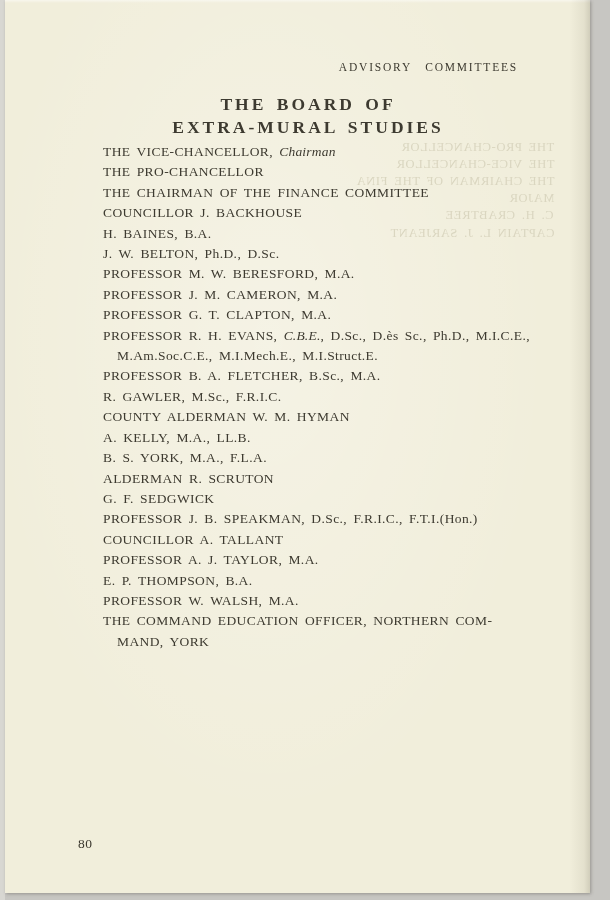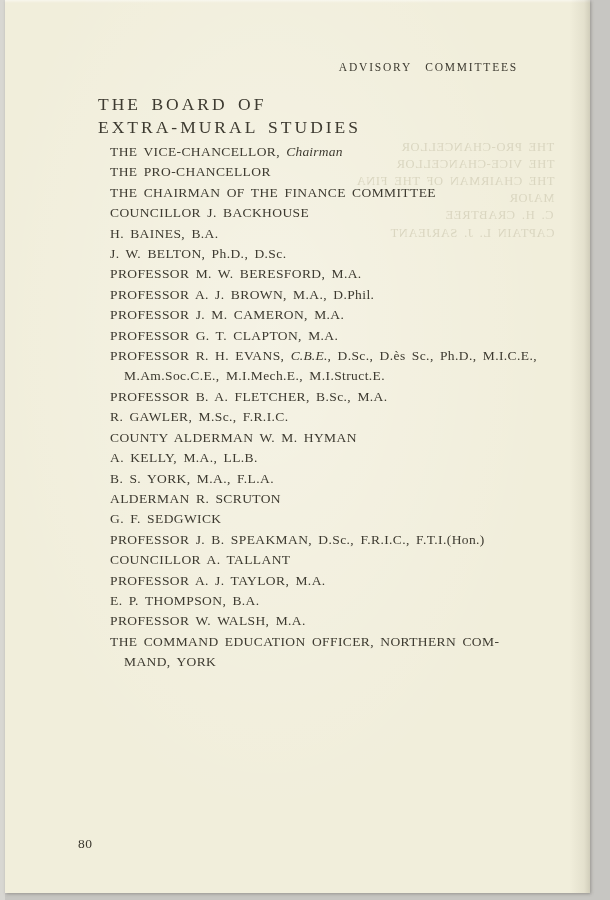--- a/index.html
+++ b/index.html
@@ -49,30 +49,30 @@
   .running-header {
     position: absolute; left: 93px; top: 61px; width: 420px;
     text-align: right;
     font-size: 11.5px;
     letter-spacing: 1.8px;
     word-spacing: 9px;
     white-space: nowrap;
   }
   .page-title {
     position: absolute; left: 93px; top: 93px; width: 420px;
-    text-align: left;
+    text-align: center;
     font-size: 17.5px;
-    font-weight: normal;
+    font-weight: bold;
     letter-spacing: 3px;
     word-spacing: 3px;
     line-height: 22.5px;
   }
   .page-title .title-line { display: block; white-space: nowrap; }
   .member-list {
-    position: absolute; left: 105px; top: 142px; width: 440px;
+    position: absolute; left: 98px; top: 142px; width: 440px;
     font-size: 13.5px;
     line-height: 20.4px;
     letter-spacing: 0.4px;
     word-spacing: 2.5px;
   }
   .member-line { white-space: nowrap; }
   .member-line.indent { padding-left: 14px; }
   .member-line em {
     font-style: italic;
     letter-spacing: 0.2px;
@@ -107,21 +107,20 @@
   </h1>
 
   <div class="member-list">
       <div class="member-line"><span>THE VICE-CHANCELLOR, </span><em>Chairman</em></div>
       <div class="member-line"><span>THE PRO-CHANCELLOR</span></div>
       <div class="member-line"><span>THE CHAIRMAN OF THE FINANCE COMMITTEE</span></div>
       <div class="member-line"><span>COUNCILLOR J. BACKHOUSE</span></div>
       <div class="member-line"><span>H. BAINES, B.A.</span></div>
       <div class="member-line"><span>J. W. BELTON, Ph.D., D.Sc.</span></div>
       <div class="member-line"><span>PROFESSOR M. W. BERESFORD, M.A.</span></div>
-      <div class="member-line"><span>PROFESSOR A. J. BROWN, M.A., D.Phil.</span></div>
       <div class="member-line"><span>PROFESSOR J. M. CAMERON, M.A.</span></div>
       <div class="member-line"><span>PROFESSOR G. T. CLAPTON, M.A.</span></div>
       <div class="member-line"><span>PROFESSOR R. H. EVANS, </span><em>C.B.E.</em><span>, D.Sc., D.ès Sc., Ph.D., M.I.C.E.,</span></div>
       <div class="member-line indent"><span>M.Am.Soc.C.E., M.I.Mech.E., M.I.Struct.E.</span></div>
       <div class="member-line"><span>PROFESSOR B. A. FLETCHER, B.Sc., M.A.</span></div>
       <div class="member-line"><span>R. GAWLER, M.Sc., F.R.I.C.</span></div>
       <div class="member-line"><span>COUNTY ALDERMAN W. M. HYMAN</span></div>
       <div class="member-line"><span>A. KELLY, M.A., LL.B.</span></div>
       <div class="member-line"><span>B. S. YORK, M.A., F.L.A.</span></div>
       <div class="member-line"><span>ALDERMAN R. SCRUTON</span></div>

